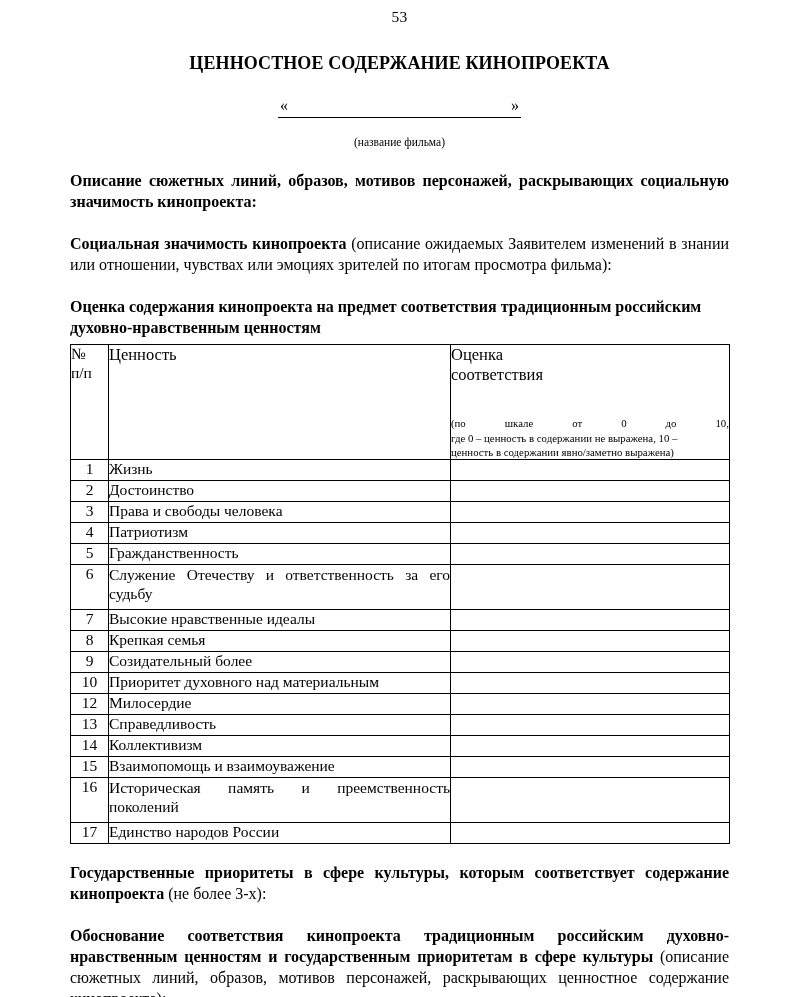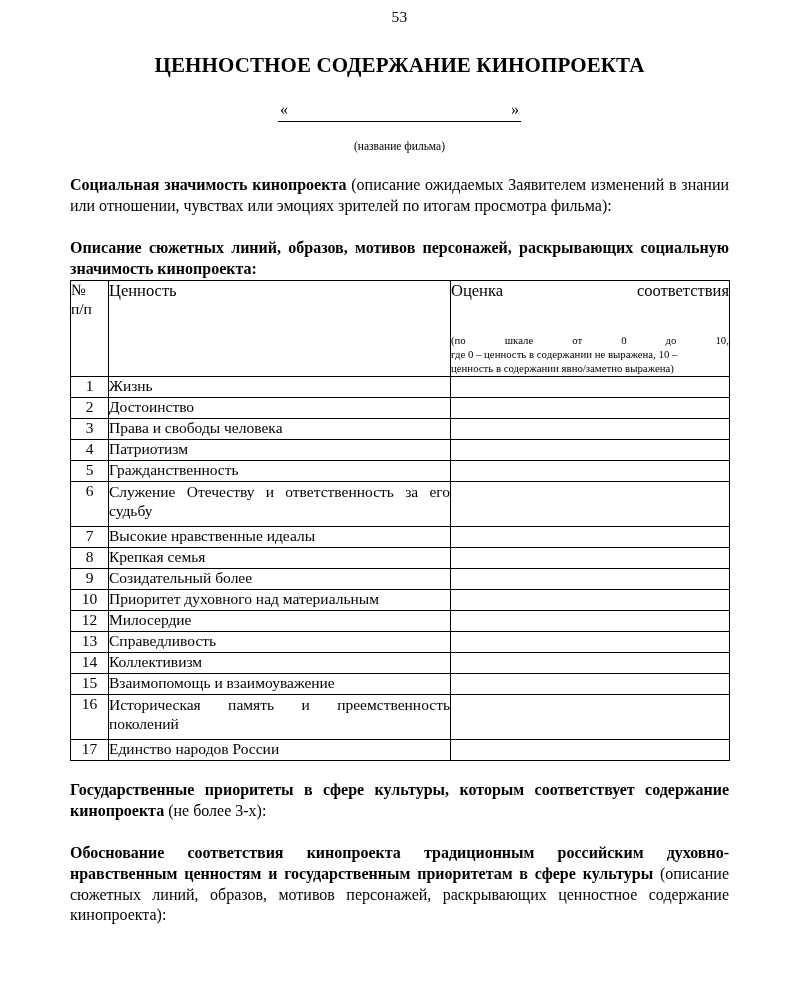--- a/index.html
+++ b/index.html
@@ -32,21 +32,21 @@
   .page-number {
     text-align: center;
     font-size: 15.5px;
     margin-top: 8px;
     letter-spacing: 0.2px;
   }
 
   .doc-title {
     text-align: center;
     font-weight: bold;
-    font-size: 21px;
+    font-size: 18px;
     margin-top: 27px;
     letter-spacing: 0.1px;
     white-space: nowrap;
   }
 
   .title-line-wrap {
     margin-top: 26px;
     text-align: center;
   }
   .title-line {
@@ -125,20 +125,21 @@
     line-height: 1.2;
   }
   th.h-score {
     padding: 1px 6px 3px 6px;
   }
   .score-title {
     display: flex;
     justify-content: space-between;
     font-size: 16.5px;
     line-height: 1.2;
+    flex-direction: column;
   }
   .score-note {
     font-size: 10.8px;
     line-height: 1.33;
     text-align: justify;
     text-justify: inter-word;
     margin-top: 1px;
   }
   .score-note .spread {
     display: flex;
@@ -184,27 +185,28 @@
     <div class="title-line-wrap">
       <span class="title-line">
         <span class="guillemet left">«</span>
         <span class="rule"></span>
         <span class="guillemet right">»</span>
         <span class="title-caption">(название фильма)</span>
       </span>
     </div>
 
     <div class="section">
+      <b>Описание сюжетных линий, образов, мотивов персонажей, раскрывающих социальную значимость кинопроекта:</b>
+    </div>
+
+    <div class="section">
       <b>Социальная значимость кинопроекта</b><span class="normal"> (описание ожидаемых Заявителем изменений в знании или отношении, чувствах или эмоциях зрителей по итогам просмотра фильма):</span>
     </div>
 
-    <div class="section">
-      <b>Описание сюжетных линий, образов, мотивов персонажей, раскрывающих социальную значимость кинопроекта:</b>
-    </div>
-
+    <div class="section-tbl">Оценка содержания кинопроекта на предмет соответствия традиционным российским духовно-нравственным ценностям</div>
 
     <table class="values">
       <colgroup>
         <col class="c-num">
         <col class="c-val">
         <col class="c-score">
       </colgroup>
       <thead>
         <tr>
           <th class="h-num">

